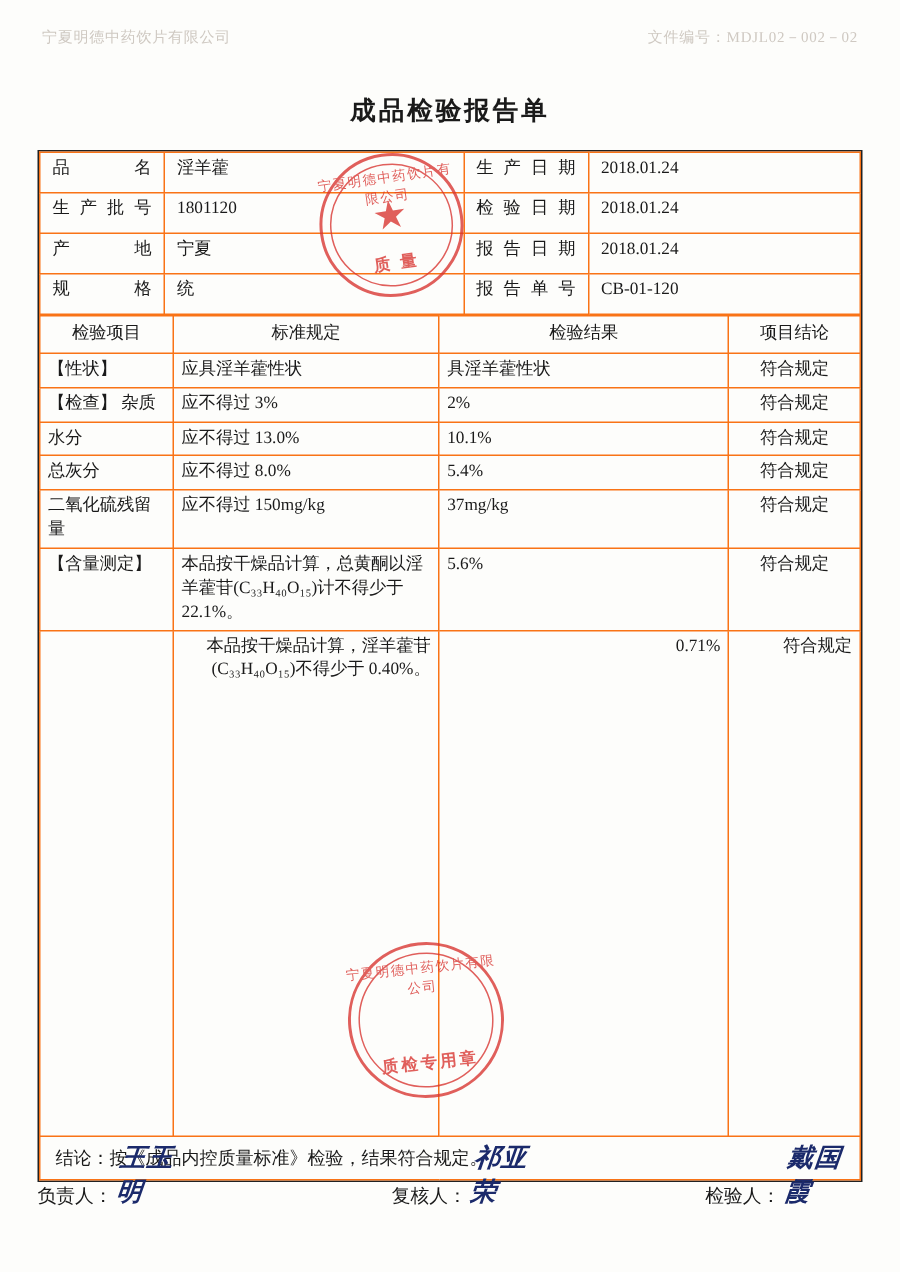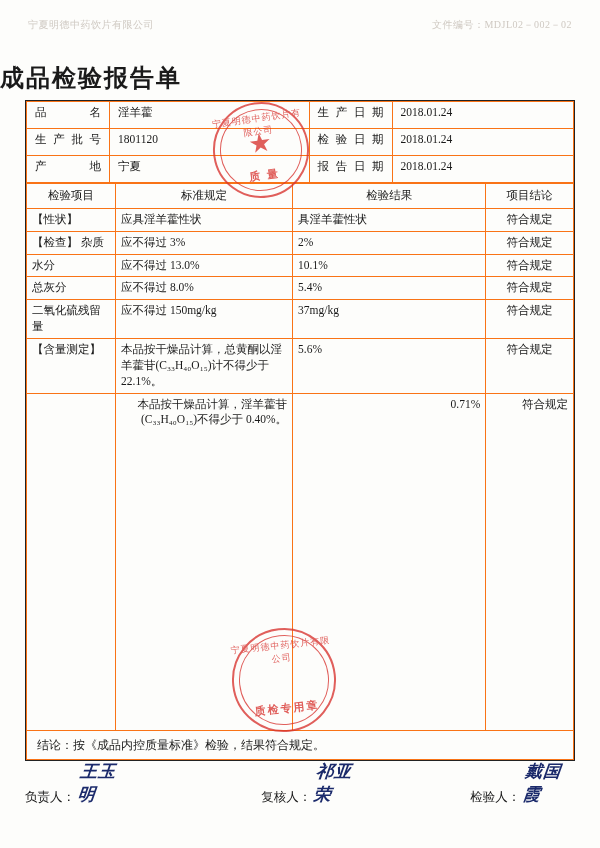--- a/index.html
+++ b/index.html
@@ -19,22 +19,22 @@
     position:absolute;top:18px;left:0;width:100%;
     display:flex;justify-content:space-between;
     padding:0 28px;
     box-sizing:border-box;
     font-size:10px;color:#cfc9c2;
     letter-spacing:.5px;
     white-space:nowrap;
   }
   .doc-title{
     position:absolute;top:62px;left:0;width:100%;
-    text-align:left;
-    font-size:24px;font-weight:bold;
+    text-align:center;
+    font-size:17px;font-weight:bold;
     letter-spacing:2px;
   }
   .frame{
     position:absolute;
     left:25px;right:25px;top:100px;
     border:1px solid #222;
     box-sizing:border-box;
   }
   table{
     border-collapse:collapse;
@@ -170,20 +170,26 @@
         <td class="lbl col-a">生产批号</td>
         <td class="val col-b">1801120</td>
         <td class="lbl col-c">检验日期</td>
         <td class="val col-d">2018.01.24</td>
       </tr>
       <tr>
         <td class="lbl col-a">产　　地</td>
         <td class="val col-b">宁夏</td>
         <td class="lbl col-c">报告日期</td>
         <td class="val col-d">2018.01.24</td>
+      </tr>
+      <tr>
+        <td class="lbl col-a">规　　格</td>
+        <td class="val col-b">统</td>
+        <td class="lbl col-c">报告单号</td>
+        <td class="val col-d">CB-01-120</td>
       </tr>
     </tbody>
       </table>
 
     <table class="items">
       <tbody>
           <tr class="hdr">
         <td class="c-item">检验项目</td>
         <td class="c-std">标准规定</td>
         <td class="c-res">检验结果</td>

